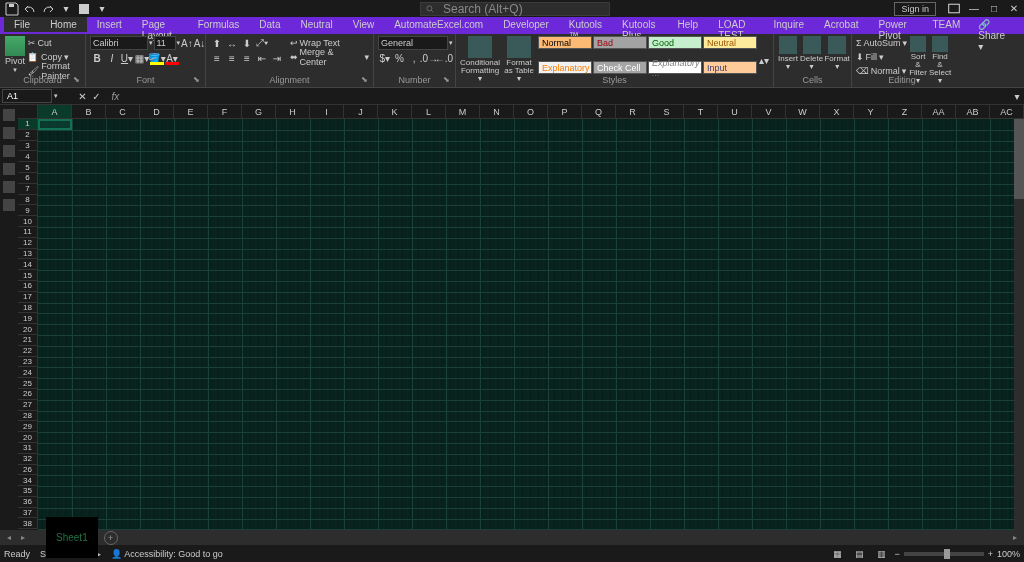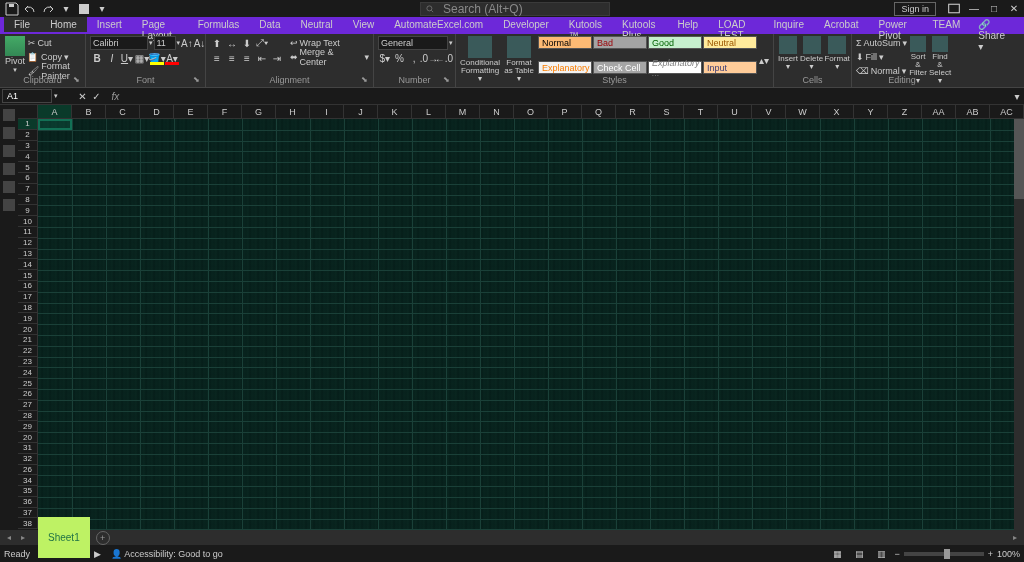--- a/index.html
+++ b/index.html
@@ -63,21 +63,21 @@
 .row-h.sel{background:#0a3a2a}
 .cells{flex:1;position:relative;background:repeating-linear-gradient(90deg,#0a2a24 0,#0d2f28 2px,#082520 4px,#0c2d27 6px,#0a2a24 8px),repeating-linear-gradient(0deg,rgba(10,42,36,.3) 0,rgba(13,47,40,.3) 3px,rgba(8,37,32,.3) 6px);background-blend-mode:overlay}
 .cell-grid-v{position:absolute;top:0;bottom:0;width:1px;background:#1a4038}
 .cell-grid-h{position:absolute;left:0;right:0;height:1px;background:#1a4038}
 .sel-cell{position:absolute;width:34px;height:10.8px;border:2px solid #127055;background:rgba(18,112,85,.3)}
 .vscroll{position:absolute;right:0;top:14px;bottom:0;width:10px;background:#2d2d2d}
 .vscroll-thumb{position:absolute;top:0;width:100%;height:80px;background:#555}
 .sheet-tabs{height:15px;background:#2d2d2d;display:flex;align-items:center;position:relative}
 .tab-nav{display:flex;gap:0;margin-left:2px}
 .tab-nav-btn{width:14px;height:14px;display:flex;align-items:center;justify-content:center;color:#888;font-size:8px}
-.sheet-tab{padding:15px 10px;font-size:10px;background:#bef264;color:#217346;margin-left:8px}
+.sheet-tab{padding:15px 10px;font-size:10px;background:#000000;color:#217346;margin-left:16px}
 .new-sheet{width:14px;height:14px;border:1px solid #666;border-radius:50%;margin-left:6px;display:flex;align-items:center;justify-content:center;font-size:9px;color:#999}
 .hscroll{position:absolute;right:14px;left:640px;height:10px;top:2px;background:#2d2d2d}
 .statusbar{height:17px;background:#1a1a1a;display:flex;align-items:center;padding:0 4px;font-size:9px;color:#ccc}
 .status-right{margin-left:auto;display:flex;align-items:center;gap:4px}
 .view-btn{width:18px;height:14px;display:flex;align-items:center;justify-content:center}
 .zoom-slider{width:80px;height:4px;background:#444;position:relative}
 .zoom-thumb{position:absolute;left:50%;top:-3px;width:6px;height:10px;background:#999}
 .gear{position:absolute;left:1px;bottom:17px;width:14px;height:14px;border-radius:50%;background:radial-gradient(#4a7,#285)}
 svg{width:100%;height:100%}
 </style>

